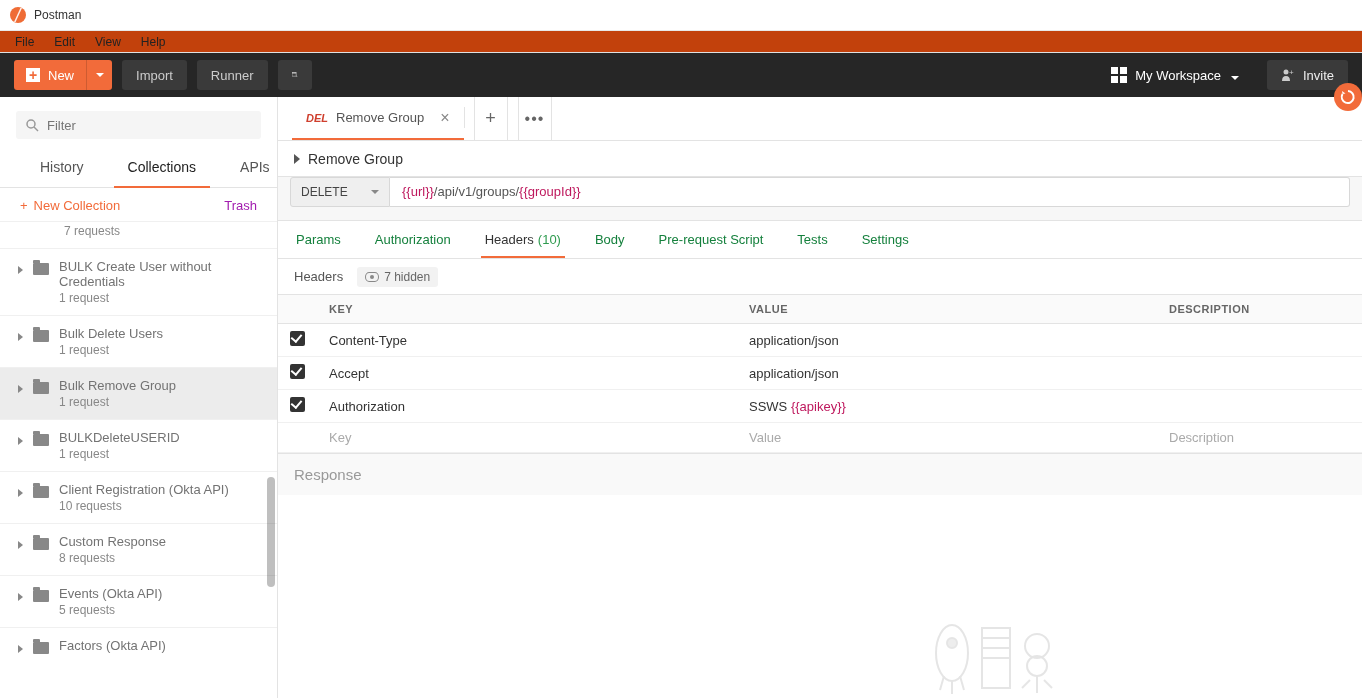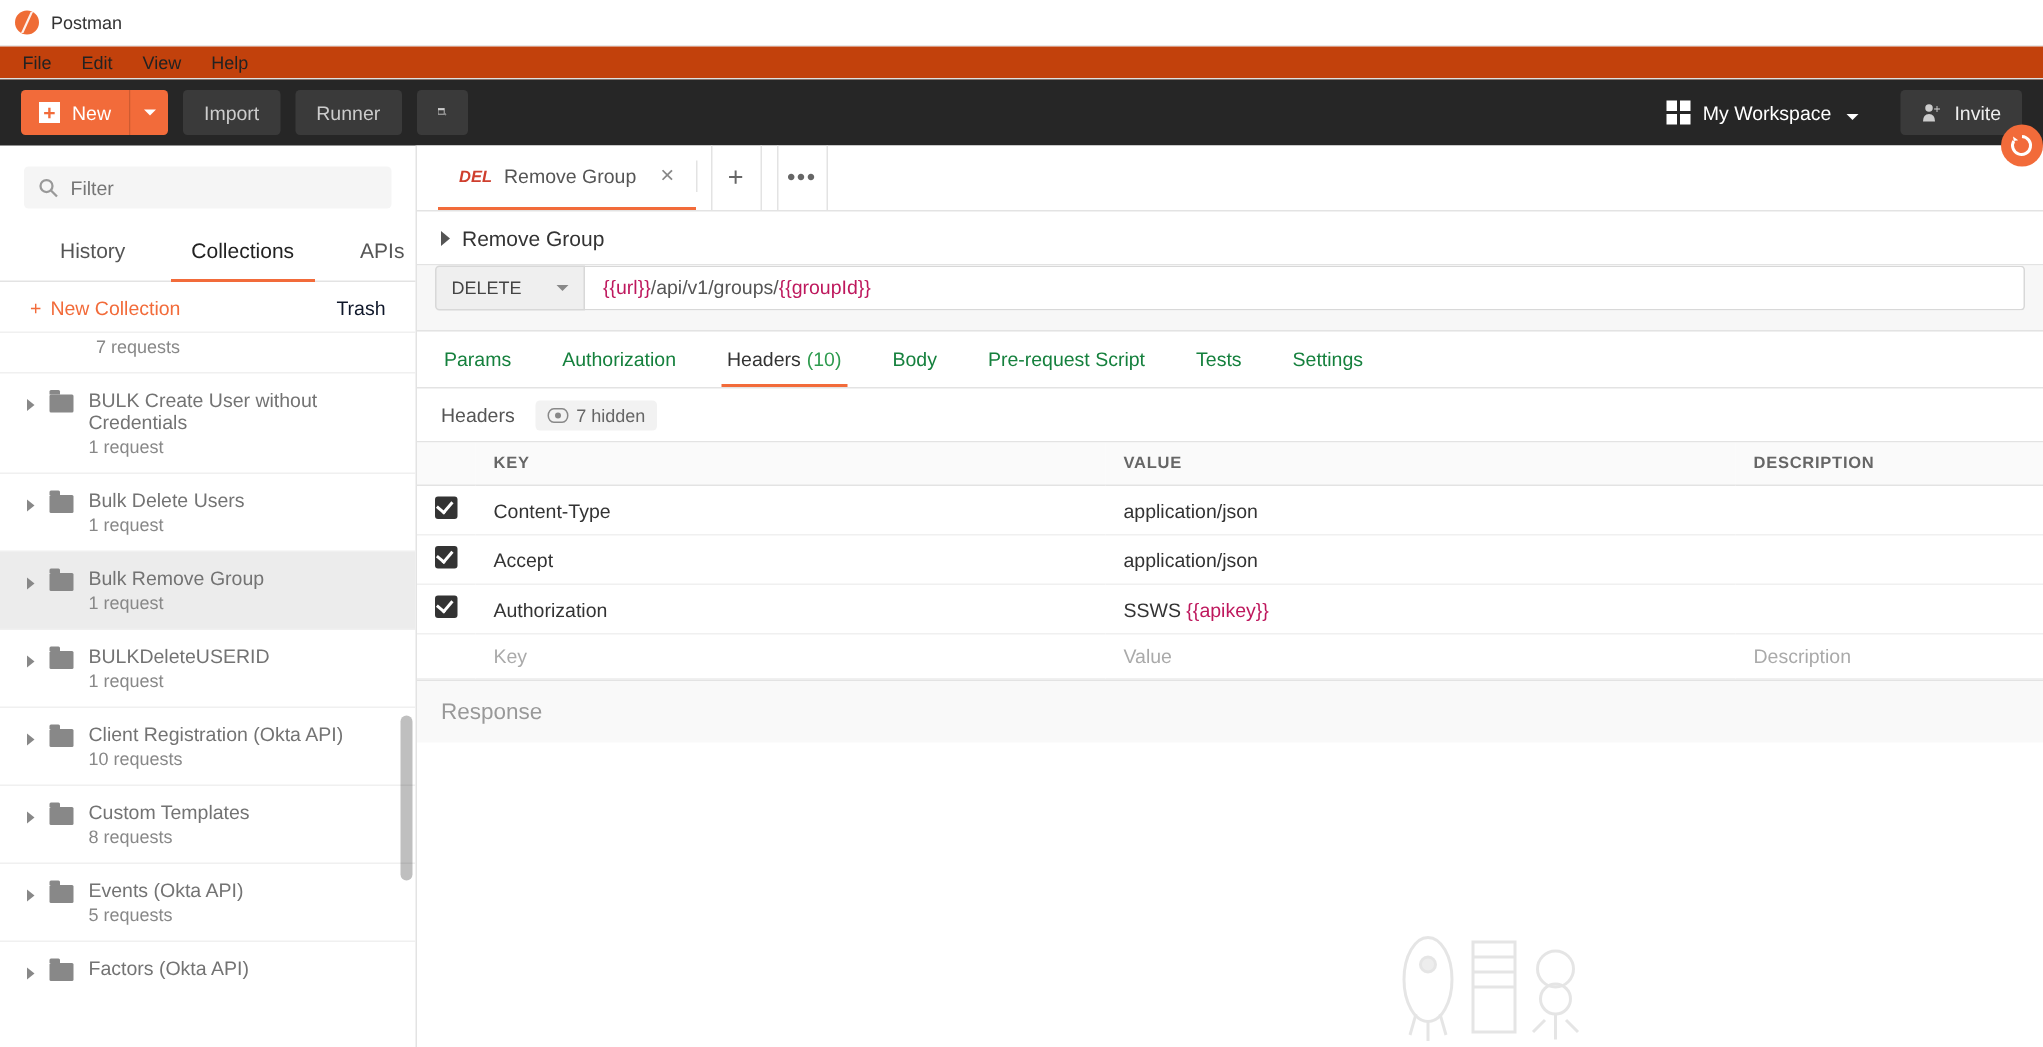--- a/index.html
+++ b/index.html
@@ -30,21 +30,21 @@
 .sidebar { width: 278px; border-right: 1px solid #e3e3e3; display:flex; flex-direction:column; position:relative; }
 .sidebar-search { padding: 14px 16px 10px; }
 .search-box { height:28px; background:#f5f5f5; border-radius:3px; display:flex; align-items:center; padding:0 10px; gap:8px; color:#888;}
 .search-box input { border:none; background:transparent; outline:none; flex:1; font-size:13px; color:#333;}
 .sidebar-tabs { display:flex; border-bottom:1px solid #e3e3e3; padding: 0 18px; gap:0; }
 .sb-tab { padding: 10px 22px 12px; font-size:14px; color:#555; cursor:pointer; position:relative;}
 .sb-tab.active { color:#222; font-weight:500;}
 .sb-tab.active::after { content:""; position:absolute; left:8px; right:8px; bottom:-1px; height:2px; background:#f26b3a;}
 .sb-actions { display:flex; justify-content:space-between; align-items:center; padding: 10px 20px 8px;}
 .new-coll { color:#f26b3a; font-size:13px; display:flex; align-items:center; gap:6px; cursor:pointer; font-weight:500;}
-.trash-link { color:#0f172a; font-size:13px; cursor:pointer;}
+.trash-link { color:#a21caf; font-size:13px; cursor:pointer;}
 .coll-list { overflow-y:auto; flex:1; border-top:1px solid #f0f0f0;}
 .coll-item { padding: 10px 16px 10px 18px; border-bottom:1px solid #f0f0f0; display:flex; align-items:flex-start; gap:10px; cursor:pointer;}
 .coll-item.selected { background:#ececec; }
 .caret-r { width:0; height:0; border-top:4px solid transparent; border-bottom:4px solid transparent; border-left:5px solid #888; margin-top:7px; flex-shrink:0;}
 .folder-ic { width:16px; height:12px; background:#888; border-radius:1px; margin-top:4px; flex-shrink:0; position:relative;}
 .folder-ic::before { content:""; position:absolute; top:-3px; left:0; width:7px; height:3px; background:#888; border-radius:1px 1px 0 0;}
 .coll-texts { display:flex; flex-direction:column; gap:2px;}
 .coll-name { font-size:13px; color:#737373;}
 .coll-sub { font-size:12px; color:#888;}
 .scroll-ind { position:absolute; right:2px; top:380px; width:8px; height:110px; background:rgba(0,0,0,0.25); border-radius:4px;}
@@ -216,21 +216,21 @@
         <div class="folder-ic"></div>
         <div class="coll-texts">
             <div class="coll-name">Client Registration (Okta API)</div>
             <div class="coll-sub">10 requests</div>
           </div>
       </div>
       <div class="coll-item">
         <div class="caret-r"></div>
         <div class="folder-ic"></div>
         <div class="coll-texts">
-            <div class="coll-name">Custom Templates</div>
+            <div class="coll-name">Custom Response</div>
             <div class="coll-sub">8 requests</div>
           </div>
       </div>
       <div class="coll-item">
         <div class="caret-r"></div>
         <div class="folder-ic"></div>
         <div class="coll-texts">
             <div class="coll-name">Events (Okta API)</div>
             <div class="coll-sub">5 requests</div>
           </div>

